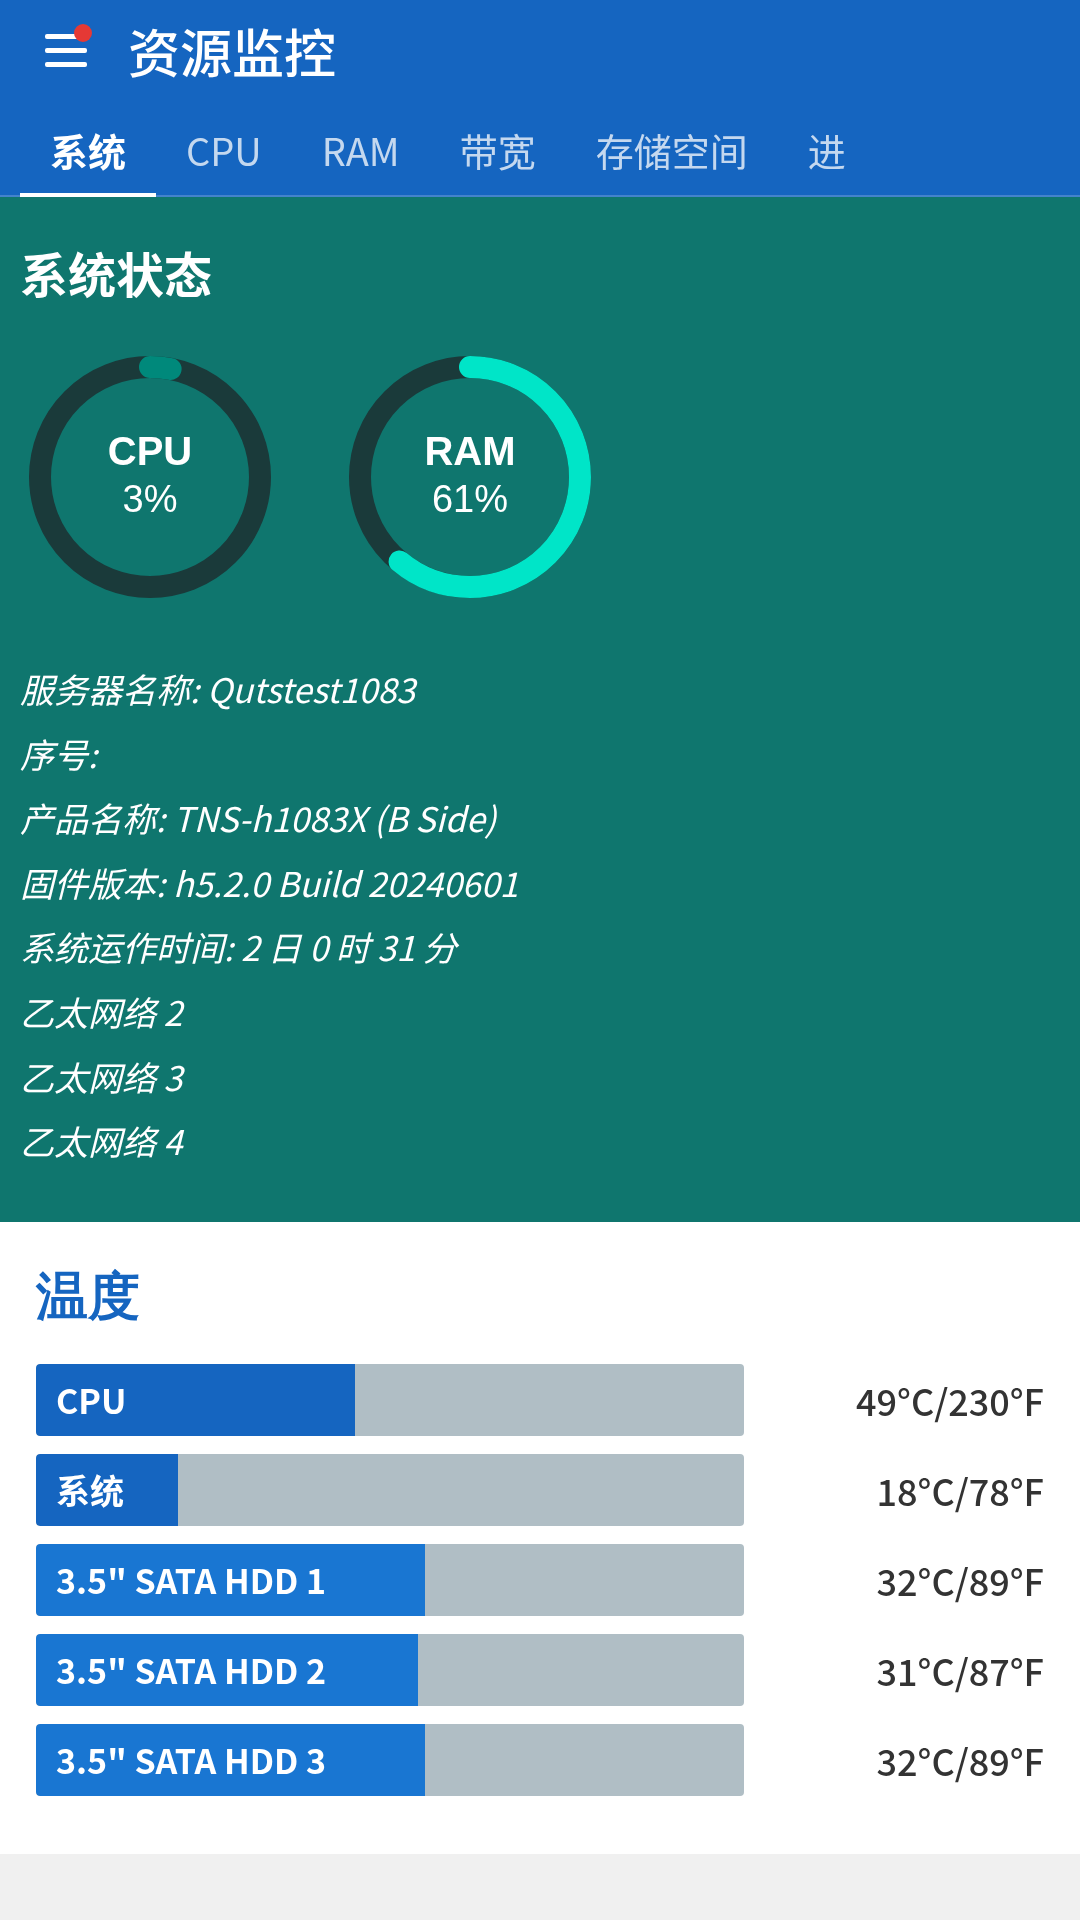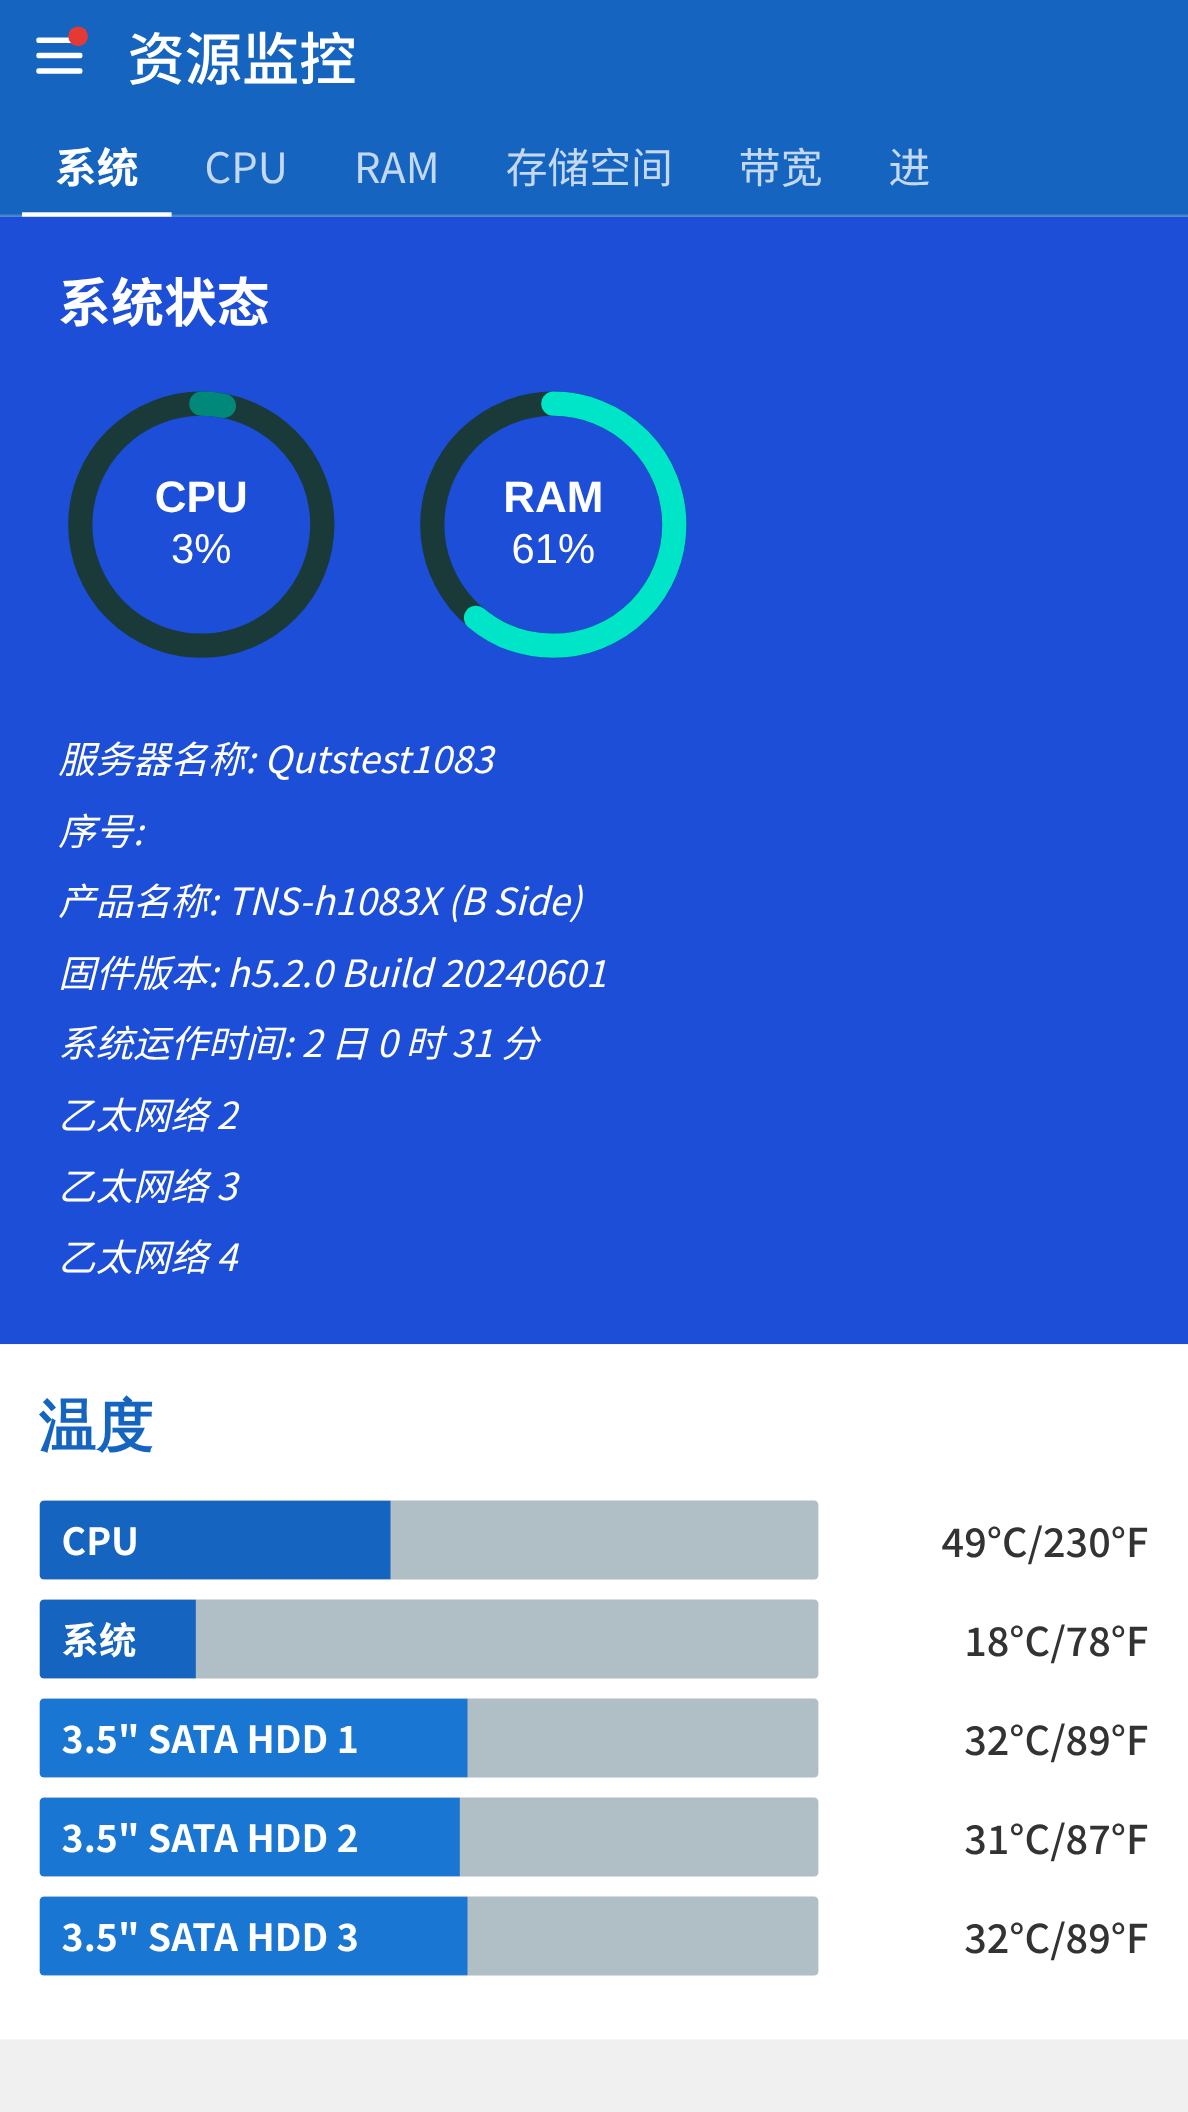--- a/index.html
+++ b/index.html
@@ -9,21 +9,21 @@
       background: #f0f0f0;
       width: 1080px;
       min-height: 1920px;
     }
 
     
     .header {
       background: #1565c0;
       display: flex;
       align-items: center;
-      padding: 0 24px;
+      padding: 0 36px;
       height: 100px;
       gap: 32px;
     }
     .menu-icon-wrap {
       position: relative;
       width: 60px;
       height: 60px;
       display: flex;
       align-items: center;
       justify-content: center;
@@ -80,22 +80,22 @@
       position: absolute;
       bottom: -2px;
       left: 0;
       right: 0;
       height: 4px;
       background: white;
     }
 
     
     .system-status {
-      background: #1d4ed8;
-      padding: 40px 53px 48px;
+      background: #0f766e;
+      padding: 40px 20px 48px;
     }
     .section-title {
       color: white;
       font-size: 48px;
       font-weight: 600;
       margin-bottom: 40px;
     }
 
     
     .gauges-row {
@@ -187,22 +187,22 @@
     </div>
     <div class="notification-dot"></div>
   </div>
   <span class="header-title">资源监控</span>
 </div>
 
 <div class="tab-bar">
   <div class="tab-item active">系统</div>
   <div class="tab-item">CPU</div>
   <div class="tab-item">RAM</div>
+  <div class="tab-item">带宽</div>
   <div class="tab-item">存储空间</div>
-  <div class="tab-item">带宽</div>
   <div class="tab-item">进</div>
 </div>
 
 <div class="system-status">
   <div class="section-title">系统状态</div>
 
   <div class="gauges-row">
 
     <div class="gauge-container">
       <svg class="gauge-svg" viewBox="0 0 260 260">

